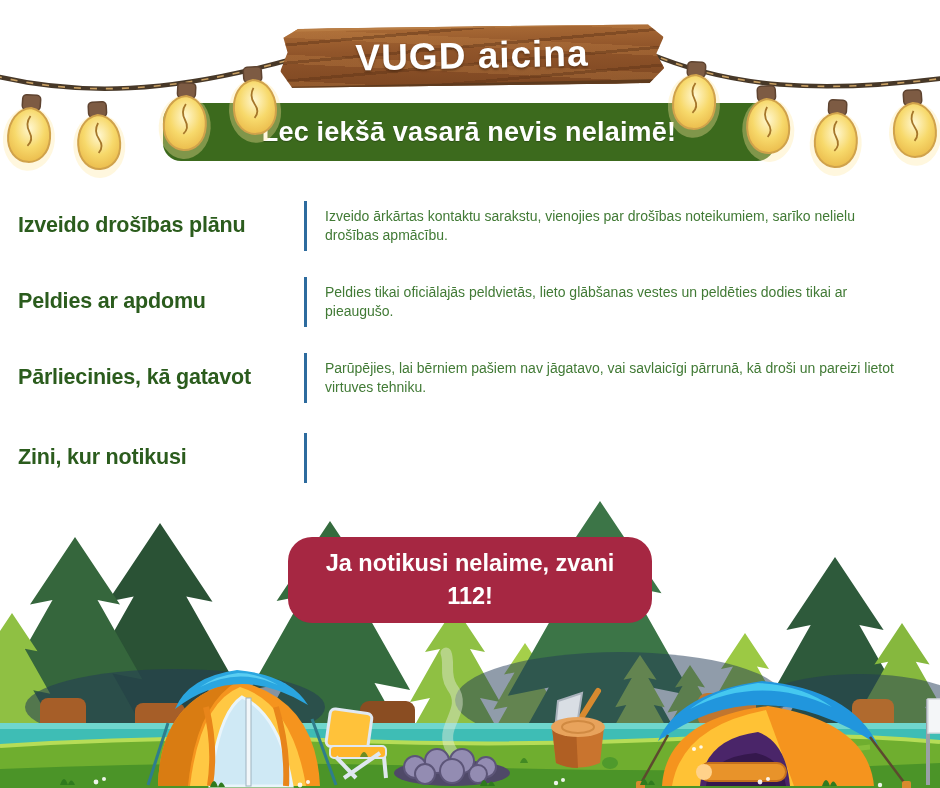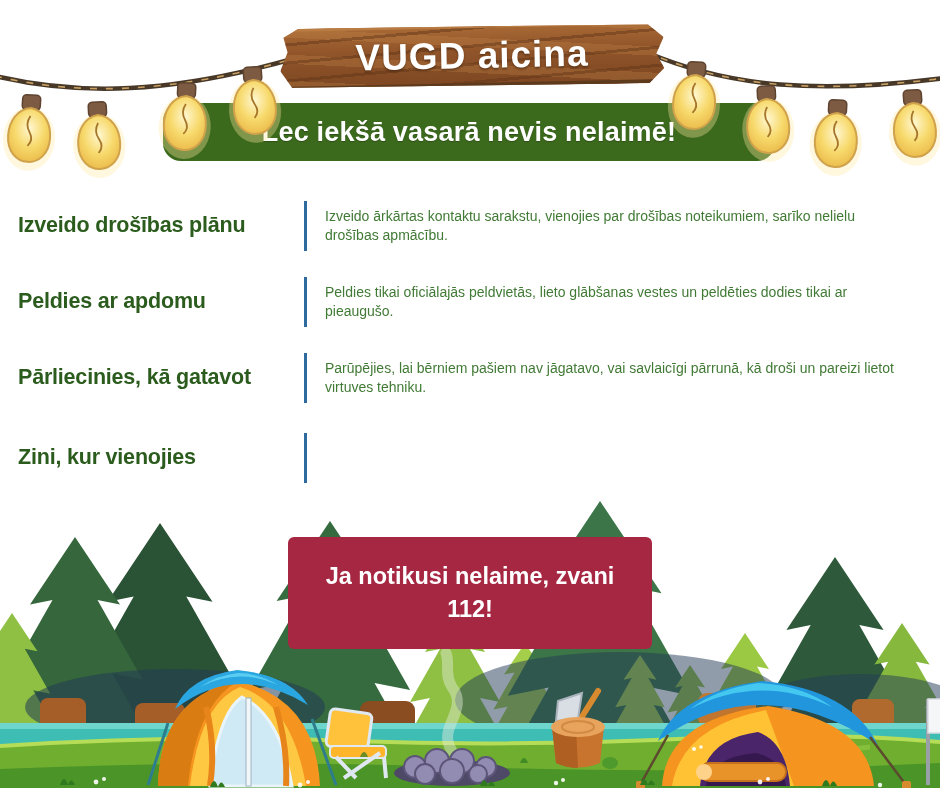--- a/index.html
+++ b/index.html
@@ -41,22 +41,22 @@
     color:var(--heading-green,#2b5c1d);font-weight:bold;font-size:21.5px;letter-spacing:-.2px;line-height:1.1;
   }
   .tip-divider{position:absolute;left:304px;top:7px;width:3px;height:50px;background:var(--divider-blue,#2d6b9e);}
   .tip-desc{
     position:absolute;left:325px;width:585px;
     color:var(--body-green,#417a35);font-size:14px;line-height:1.38;
   }
   
   .cta-banner{
     position:absolute;left:288px;top:537px;width:364px;z-index:2;
-    background:var(--cta-red,#a62742);border-radius:6px;
-    padding:23px 14px;box-sizing:border-box;text-align:center;
+    background:var(--cta-red,#a62742);border-radius:24px;
+    padding:10px 14px;box-sizing:border-box;text-align:center;
   }
   .cta-banner span{color:#ffffff;font-weight:bold;font-size:23.5px;line-height:1.4;}
   
   .scene-svg{position:absolute;left:0;bottom:0;width:940px;height:293px;z-index:1;pointer-events:none;}
 </style>
 </head>
 <body>
 
 <div class="poster">
 
@@ -108,21 +108,21 @@
     <div class="tip-heading">Peldies ar apdomu</div>
     <div class="tip-divider"></div>
     <div class="tip-desc">Peldies tikai oficiālajās peldvietās, lieto glābšanas vestes un peldēties dodies tikai ar pieaugušo.</div>
   </div>
   <div class="tip-row r2">
     <div class="tip-heading">Pārliecinies, kā gatavot</div>
     <div class="tip-divider"></div>
     <div class="tip-desc">Parūpējies, lai bērniem pašiem nav jāgatavo, vai savlaicīgi pārrunā, kā droši un pareizi lietot virtuves tehniku.</div>
   </div>
   <div class="tip-row r3">
-    <div class="tip-heading">Zini, kur vienojies</div>
+    <div class="tip-heading">Zini, kur notikusi</div>
     <div class="tip-divider"></div>
   </div>
 
   <div class="cta-banner">
     <span>Ja notikusi nelaime, zvani 112!</span>
   </div>
 
   <svg class="scene-svg" viewBox="0 0 940 293" aria-hidden="true">
     <defs>
       <path id="pine" d="M0,0 L30,45 L15,42 L45,95 L25,91 L58,150 L-58,150 L-25,91 L-45,95 L-15,42 L-30,45 Z"></path>

